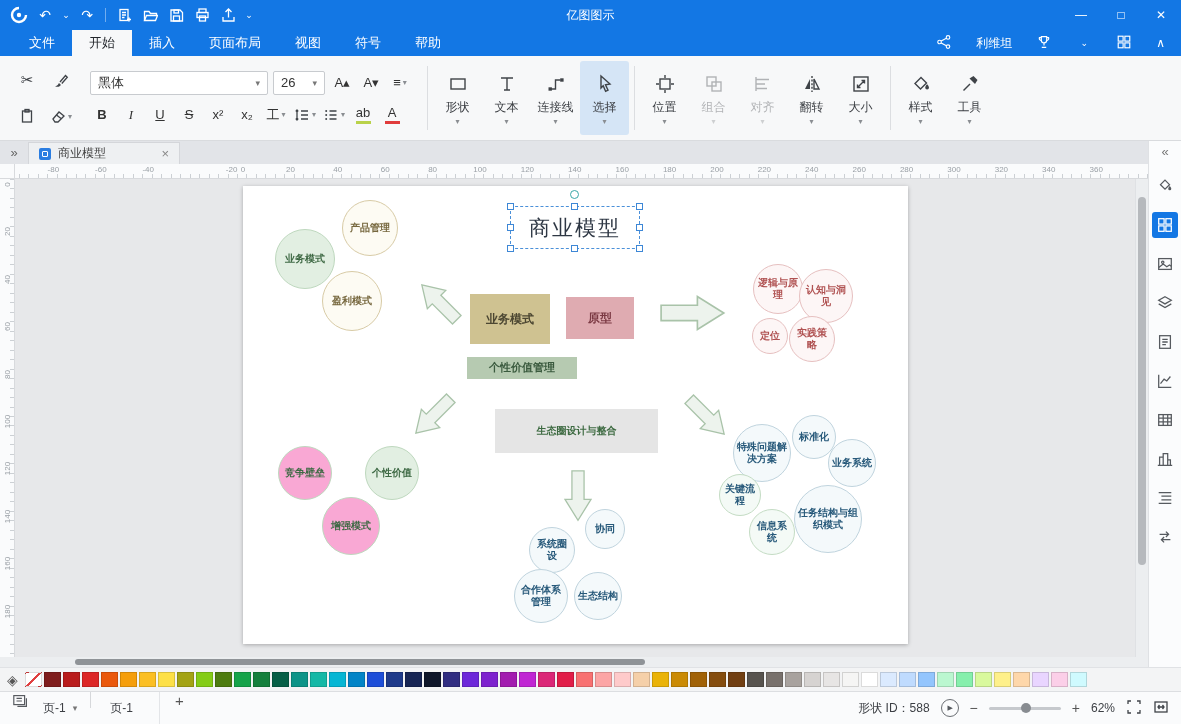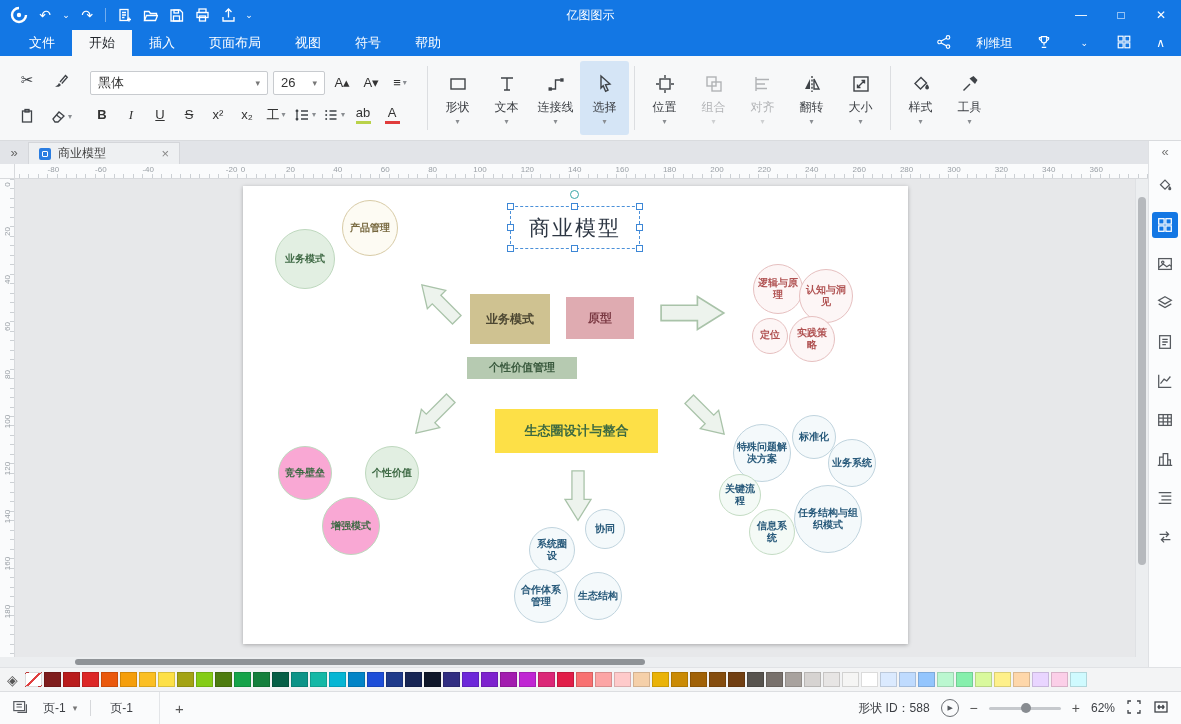--- a/index.html
+++ b/index.html
@@ -73,21 +73,21 @@
   .ruler-v span { position:absolute; left:-1px; width:16px; text-align:center; font-size:8px; color:#9aa0a6; transform:rotate(-90deg); }
   .ruler-v .ticks { position:absolute; top:0; bottom:0; right:0; width:4px; background-image:repeating-linear-gradient(180deg,#ccd0d4 0 1px,transparent 1px 9.48px); }
 
   .page { position:absolute; left:243px; top:7px; width:665px; height:458px; background:#fff; box-shadow:0 1px 4px rgba(0,0,0,.28); }
 
   .node-box { position:absolute; display:flex; align-items:center; justify-content:center; text-align:center; font-weight:bold; font-size:12px; padding:2px; line-height:1.25; }
   .khaki  { background:#cfc291; color:#4c4732; }
   .pinkbox{ background:#dfabb1; color:#7c3a44; }
   .sage   { background:#b6cab1; color:#3a5a3e; font-size:11px; }
   .steel  { background:#a4c8d4; color:#1d6a8d; font-size:11px; }
-  .olive  { background:#fde047; color:#3d6a41; font-size:13px; }
+  .olive  { background:#e5e5e5; color:#3d6a41; font-size:10px; }
 
   .node-circle { position:absolute; border-radius:50%; display:flex; align-items:center; justify-content:center; text-align:center; font-size:10px; line-height:1.2; border:1px solid; padding:3px; font-weight:bold; }
   .cream   { background:#fdfbf3; border-color:#d8cba6; color:#77683f; }
   .mint    { background:#e2efe2; border-color:#bed8be; color:#3f6a45; }
   .mintline{ background:#f9a8d4; border-color:#bed8be; color:#3f6a45; }
   .rose    { background:#fdf6f6; border-color:#e6c0c0; color:#b05252; }
   .skyline { background:#f4f9fb; border-color:#c0d4de; color:#27597a; }
   .leafblue{ background:#f4faf6; border-color:#c4dcc4; color:#27597a; }
 
   .arrow { position:absolute; }
@@ -113,21 +113,21 @@
   .sbtn.active { background:#1377e4; }
   .sbtn.active svg { stroke:#fff; }
 
   
   .palette-row { height:24px; background:#f3f4f5; border-top:1px solid #e0e2e5; display:flex; align-items:center; padding:0 7px; flex:0 0 auto; overflow:hidden; }
   .pen { font-size:14px; color:#555; margin-right:7px; }
   .swatch { width:17px; height:15px; margin-right:2px; border:1px solid rgba(0,0,0,.14); flex:0 0 auto; }
   .swatch.slash { background:linear-gradient(135deg,#fff 44%,#e04040 44% 56%,#fff 56%); }
 
   
-  .statusbar { height:33px; background:#fafbfc; border-top:1px solid #dcdee1; display:flex; align-items:center; padding:0 12px; font-size:12px; color:#3c3f44; gap:9px; flex:0 0 auto; }
+  .statusbar { height:33px; background:#fafbfc; border-top:1px solid #dcdee1; display:flex; padding:0 12px; font-size:12px; color:#3c3f44; gap:9px; flex:0 0 auto; }
   .sb-icon svg { width:18px; height:18px; stroke:#565a5f; fill:none; stroke-width:1.3; }
   .page-menu { display:flex; align-items:center; gap:4px; padding:0 4px; }
   .sb-div { width:1px; height:16px; background:#d6d8db; }
   .page-tab { padding:0 26px 0 10px; height:33px; line-height:33px; border-right:1px solid #e3e5e8; }
   .add-page { font-size:15px; color:#555; padding:0 6px; }
   .sb-right { margin-left:auto; display:flex; align-items:center; gap:11px; }
   .play { width:18px; height:18px; border:1px solid #6a6e73; border-radius:50%; display:flex; align-items:center; justify-content:center; font-size:7px; color:#55595e; padding-left:1px; }
   .zbtn { font-size:14px; color:#555; }
   .slider { width:72px; height:3px; background:#c6c9cd; border-radius:2px; position:relative; }
   .slider .knob { position:absolute; top:-3.5px; left:32px; width:10px; height:10px; border-radius:50%; background:#888c91; }
@@ -526,23 +526,24 @@
               </svg></div>
             <div class="arrow" style="left: 309px; top: 284px; width: 52px; height: 52px;"><svg viewBox="0 0 60 34" style="transform:rotate(90deg)" preserveAspectRatio="xMidYMid meet">
                 <polygon points="1,10 34,10 34,2 58,17 34,32 34,24 1,24"></polygon>
               </svg></div>
             <div class="node-box khaki" style="left: 227px; top: 108px; width: 80px; height: 50px;">业务模式</div>
             <div class="node-box pinkbox" style="left: 323px; top: 111px; width: 68px; height: 42px;">原型</div>
             <div class="node-box sage" style="left: 224px; top: 171px; width: 110px; height: 22px;">个性价值管理</div>
             <div class="node-box olive" style="left: 252px; top: 223px; width: 163px; height: 44px;">生态圈设计与整合</div>
             <div class="node-circle cream" style="left: 99px; top: 14px; width: 56px; height: 56px;">产品管理</div>
             <div class="node-circle mint" style="left: 32px; top: 43px; width: 60px; height: 60px;">业务模式</div>
+            <div class="node-circle cream" style="left: 79px; top: 85px; width: 60px; height: 60px;">盈利模式</div>
             <div class="node-circle rose" style="left: 510px; top: 78px; width: 50px; height: 50px;">逻辑与原理</div>
             <div class="node-circle rose" style="left: 556px; top: 83px; width: 54px; height: 54px;">认知与洞见</div>
-            <div class="node-circle rose" style="left: 509px; top: 132px; width: 36px; height: 36px; font-family: Liberation Mono, monospace;">定位</div>
+            <div class="node-circle rose" style="left: 509px; top: 132px; width: 36px; height: 36px;">定位</div>
             <div class="node-circle rose" style="left: 546px; top: 130px; width: 46px; height: 46px;">实践策略</div>
             <div class="node-circle mintline" style="left: 35px; top: 260px; width: 54px; height: 54px;">竞争壁垒</div>
             <div class="node-circle mint" style="left: 122px; top: 260px; width: 54px; height: 54px;">个性价值</div>
             <div class="node-circle mintline" style="left: 79px; top: 311px; width: 58px; height: 58px;">增强模式</div>
             <div class="node-circle skyline" style="left: 286px; top: 341px; width: 46px; height: 46px;">系统圈设</div>
             <div class="node-circle skyline" style="left: 342px; top: 323px; width: 40px; height: 40px;">协同</div>
             <div class="node-circle skyline" style="left: 271px; top: 383px; width: 54px; height: 54px;">合作体系管理</div>
             <div class="node-circle skyline" style="left: 331px; top: 386px; width: 48px; height: 48px;">生态结构</div>
             <div class="node-circle skyline" style="left: 490px; top: 238px; width: 58px; height: 58px;">特殊问题解决方案</div>
             <div class="node-circle skyline" style="left: 549px; top: 229px; width: 44px; height: 44px;">标准化</div>

